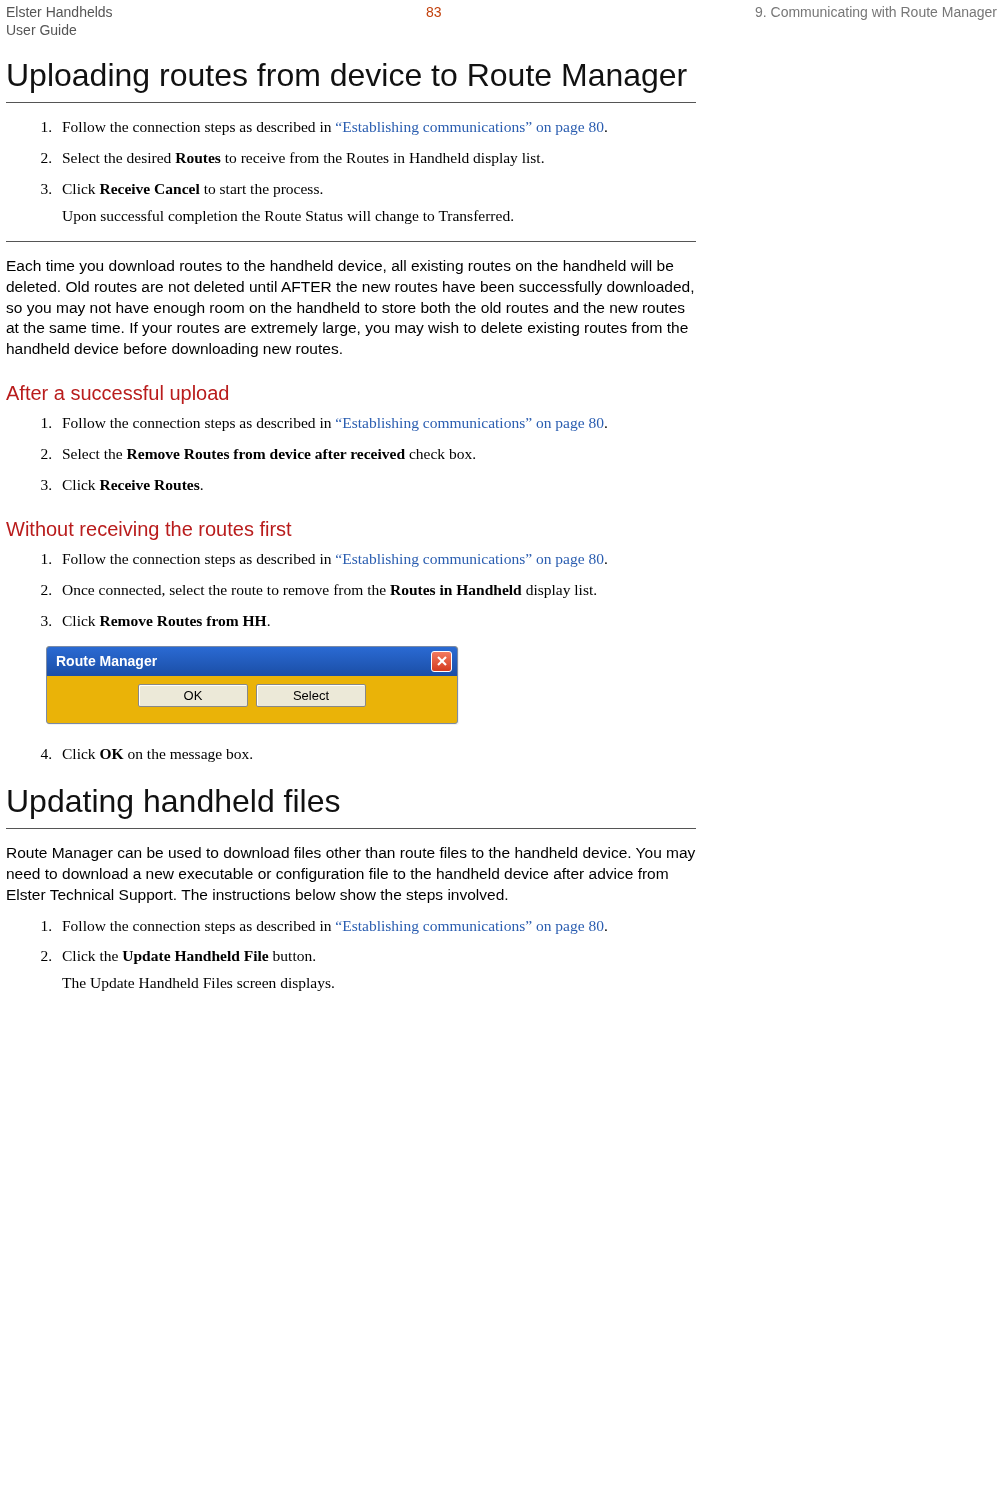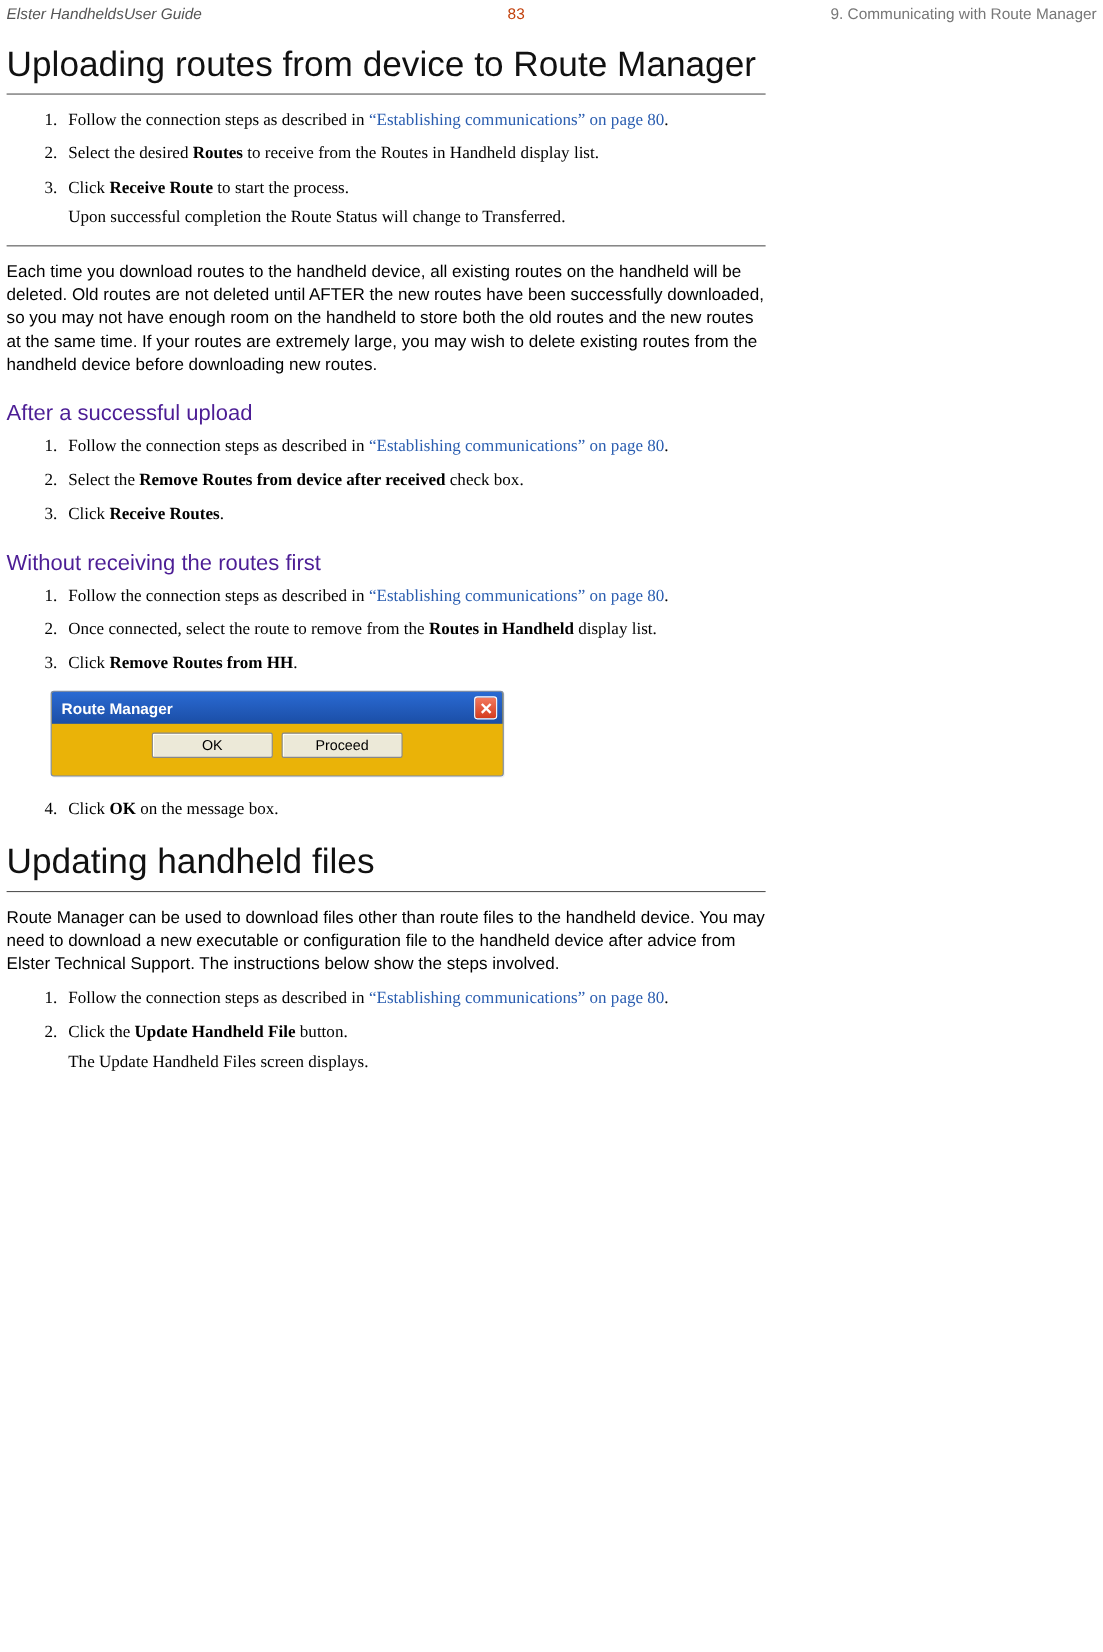--- a/index.html
+++ b/index.html
@@ -16,23 +16,22 @@
   .header {
     display: flex;
     justify-content: space-between;
     align-items: flex-start;
     font-size: 14px;
     color: #555;
     margin-bottom: 18px;
   }
   .header-left {
     display: flex;
-    flex-direction: row;
+    flex-direction: column;
     line-height: 1.25;
-    font-style: italic;
   }
   .header-center {
     color: #c2410c;
   }
   .header-right {
     color: #777;
   }
   .content {
     width: 690px;
   }
@@ -44,21 +43,21 @@
   }
   hr.rule {
     border: none;
     border-top: 1px solid #555;
     margin: 0 0 14px 0;
   }
   h2.subsection {
     font-size: 20px;
     font-weight: 400;
     margin: 22px 0 8px 0;
-    color: #4c1d95;
+    color: #b91c1c;
   }
   ol {
     margin: 0 0 14px 0;
     padding-left: 50px;
     font-size: 15.5px;
     line-height: 1.35;
     font-family: Liberation Serif, serif;
   }
   ol li {
     margin-bottom: 10px;
@@ -152,21 +151,21 @@
     <h1 class="section-title">Uploading routes from device to Route Manager</h1>
     <hr class="rule">
     <ol>
       <li>
         <span>Follow the connection steps as described in </span><a class="xref" href="#">“Establishing communications” on page 80</a><span>.</span>
       </li>
       <li>
         <span>Select the desired </span><span class="bold">Routes</span><span> to receive from the Routes in Handheld display list.</span>
       </li>
       <li>
-        <span>Click </span><span class="bold">Receive Route</span><span> to start the process.</span>
+        <span>Click </span><span class="bold">Receive Cancel</span><span> to start the process.</span>
         <div class="sub-para">Upon successful completion the Route Status will change to Transferred.</div>
       </li>
     </ol>
 
     <hr class="rule">
     <p class="body">Each time you download routes to the handheld device, all existing routes on the handheld will be deleted. Old routes are not deleted until AFTER the new routes have been successfully downloaded, so you may not have enough room on the handheld to store both the old routes and the new routes at the same time. If your routes are extremely large, you may wish to delete existing routes from the handheld device before downloading new routes.</p>
 
     <h2 class="subsection">After a successful upload</h2>
     <ol>
       <li>
@@ -198,21 +197,21 @@
         <span>Route Manager</span>
         <div class="dlg-close">
           <svg width="12" height="12" viewBox="0 0 12 12">
             <line x1="2" y1="2" x2="10" y2="10" stroke="#fff" stroke-width="2.2"></line>
             <line x1="10" y1="2" x2="2" y2="10" stroke="#fff" stroke-width="2.2"></line>
           </svg>
         </div>
       </div>
       <div class="dlg-buttons">
         <div class="dlg-btn">OK</div>
-        <div class="dlg-btn">Proceed</div>
+        <div class="dlg-btn">Select</div>
       </div>
     </div>
 
     <ol start="4">
       <li>
         <span>Click </span><span class="bold">OK</span><span> on the message box.</span>
       </li>
     </ol>
 
     <h1 class="section-title">Updating handheld files</h1>

